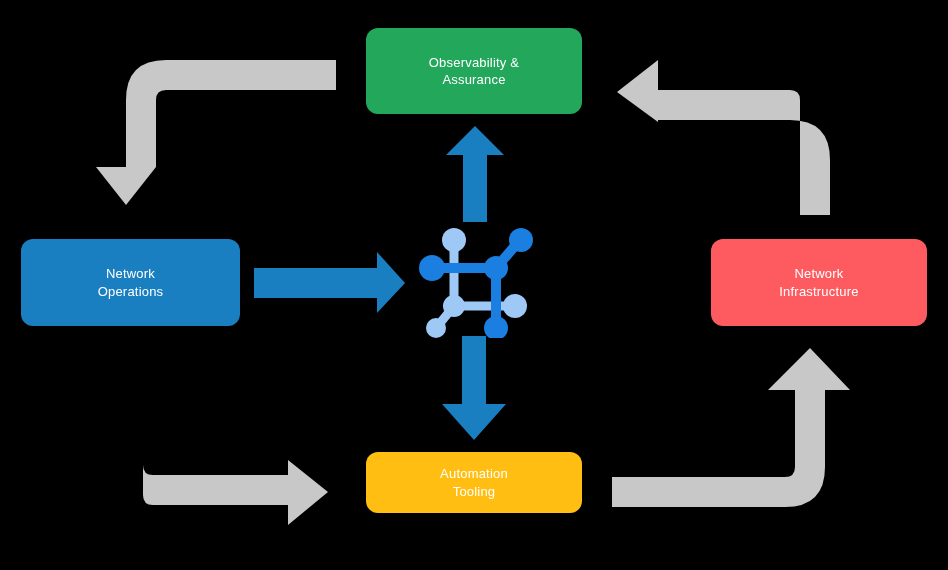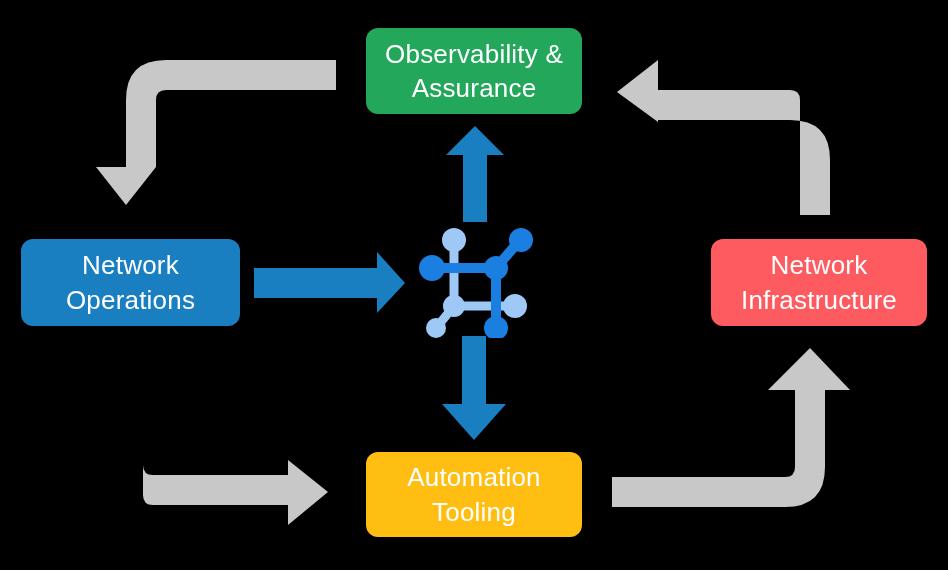--- a/index.html
+++ b/index.html
@@ -19,42 +19,42 @@
     overflow: hidden;
   }
   .node-box {
     position: absolute;
     border-radius: 12px;
     display: flex;
     align-items: center;
     justify-content: center;
     text-align: center;
     color: #ffffff;
-    font-size: 26px;
+    font-size: 13px;
     font-weight: 400;
     line-height: 1.32;
     letter-spacing: 0.2px;
     box-sizing: border-box;
     padding: 4px 10px;
     white-space: pre-line;
   }
   #box-observability {
     left: 366px;  top: 28px;  width: 216px; height: 86px;
     background: #22a75b;
   }
   #box-network-operations {
     left: 21px;   top: 239px; width: 219px; height: 87px;
     background: #1a7fc1;
   }
   #box-network-infrastructure {
     left: 711px;  top: 239px; width: 216px; height: 87px;
     background: #fd5b5f;
   }
   #box-automation-tooling {
-    left: 366px;  top: 452px; width: 216px; height: 85px;
+    left: 366px;  top: 452px; width: 216px; height: 61px;
     background: #ffbe11;
   }
   .svg-layer {
     position: absolute;
     left: 0; top: 0;
     width: 948px; height: 570px;
   }
   .center-icon {
     position: absolute;
     left: 418px;

